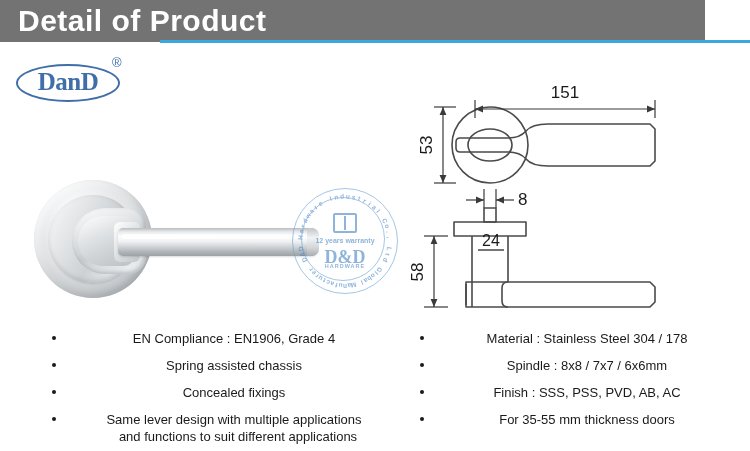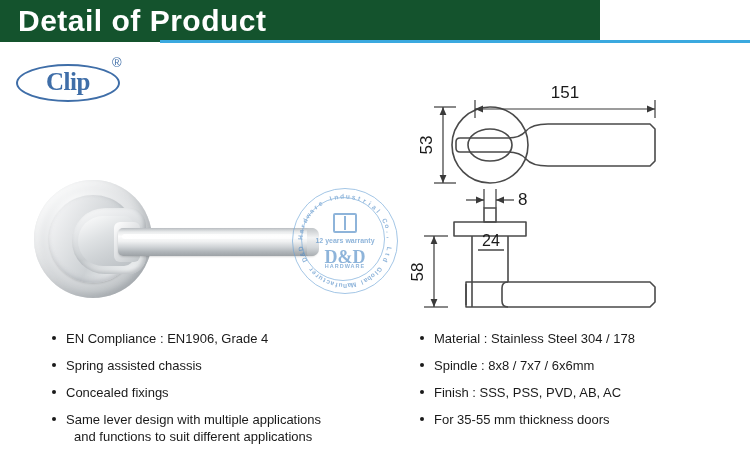--- a/index.html
+++ b/index.html
@@ -7,22 +7,22 @@
     width:750px;height:451px;
     background:#ffffff;
     font-family:"Liberation Sans","DejaVu Sans",sans-serif;
     overflow:hidden;
     position:relative;
   }
   #page{position:relative;width:750px;height:451px;overflow:hidden;background:#fff;}
 
   
   .header-bar{
-    position:absolute;left:0;top:0;width:600px;height:42px;
-    background:#14532d;
+    position:absolute;left:0;top:0;width:705px;height:42px;
+    background:#737373;
   }
   .header-title{
     position:absolute;left:18px;top:4px;
     font-size:30px;font-weight:bold;color:#ffffff;
     letter-spacing:0.5px;line-height:34px;
     white-space:nowrap;
   }
   .header-underline{
     position:absolute;left:160px;top:40px;width:590px;height:3px;
     background:#3ba9df;
@@ -153,41 +153,41 @@
   
   .drawing{position:absolute;left:410px;top:50px;width:340px;height:270px;}
   .drawing svg{display:block;}
 
   
   .bullets{position:absolute;font-size:13px;color:#1a1a1a;}
   .bullets-left{left:52px;top:330px;width:350px;}
   .bullets-right{left:420px;top:330px;width:320px;}
   .bullet-row{
     position:relative;padding-left:14px;margin-bottom:10px;
-    line-height:17px;white-space:nowrap;
+    line-height:17px;white-space:nowrap;text-align:center;
   }
   .bullet-row .dot{
     position:absolute;left:0;top:6px;width:4px;height:4px;
     border-radius:50%;background:#1a1a1a;
   }
   .bullet-row .cont{display:block;padding-left:8px;white-space:nowrap;}
 </style>
 </head>
 <body>
 
 <div id="page">
 
   <div class="header-bar">
     <div class="header-title">Detail of Product</div>
   </div>
   <div class="header-underline"></div>
 
   <div class="logo-wrap">
     <div class="logo-ellipse"></div>
-    <div class="logo-text">Clip</div>
+    <div class="logo-text">DanD</div>
     <div class="logo-reg">®</div>
   </div>
 
   <div class="photo-area">
     <div class="rosette-outer"></div>
     <div class="rosette-inner"></div>
     <div class="neck-base"></div>
     <div class="neck-shade"></div>
     <div class="lever-joint"></div>
     <div class="lever-bar"></div>

